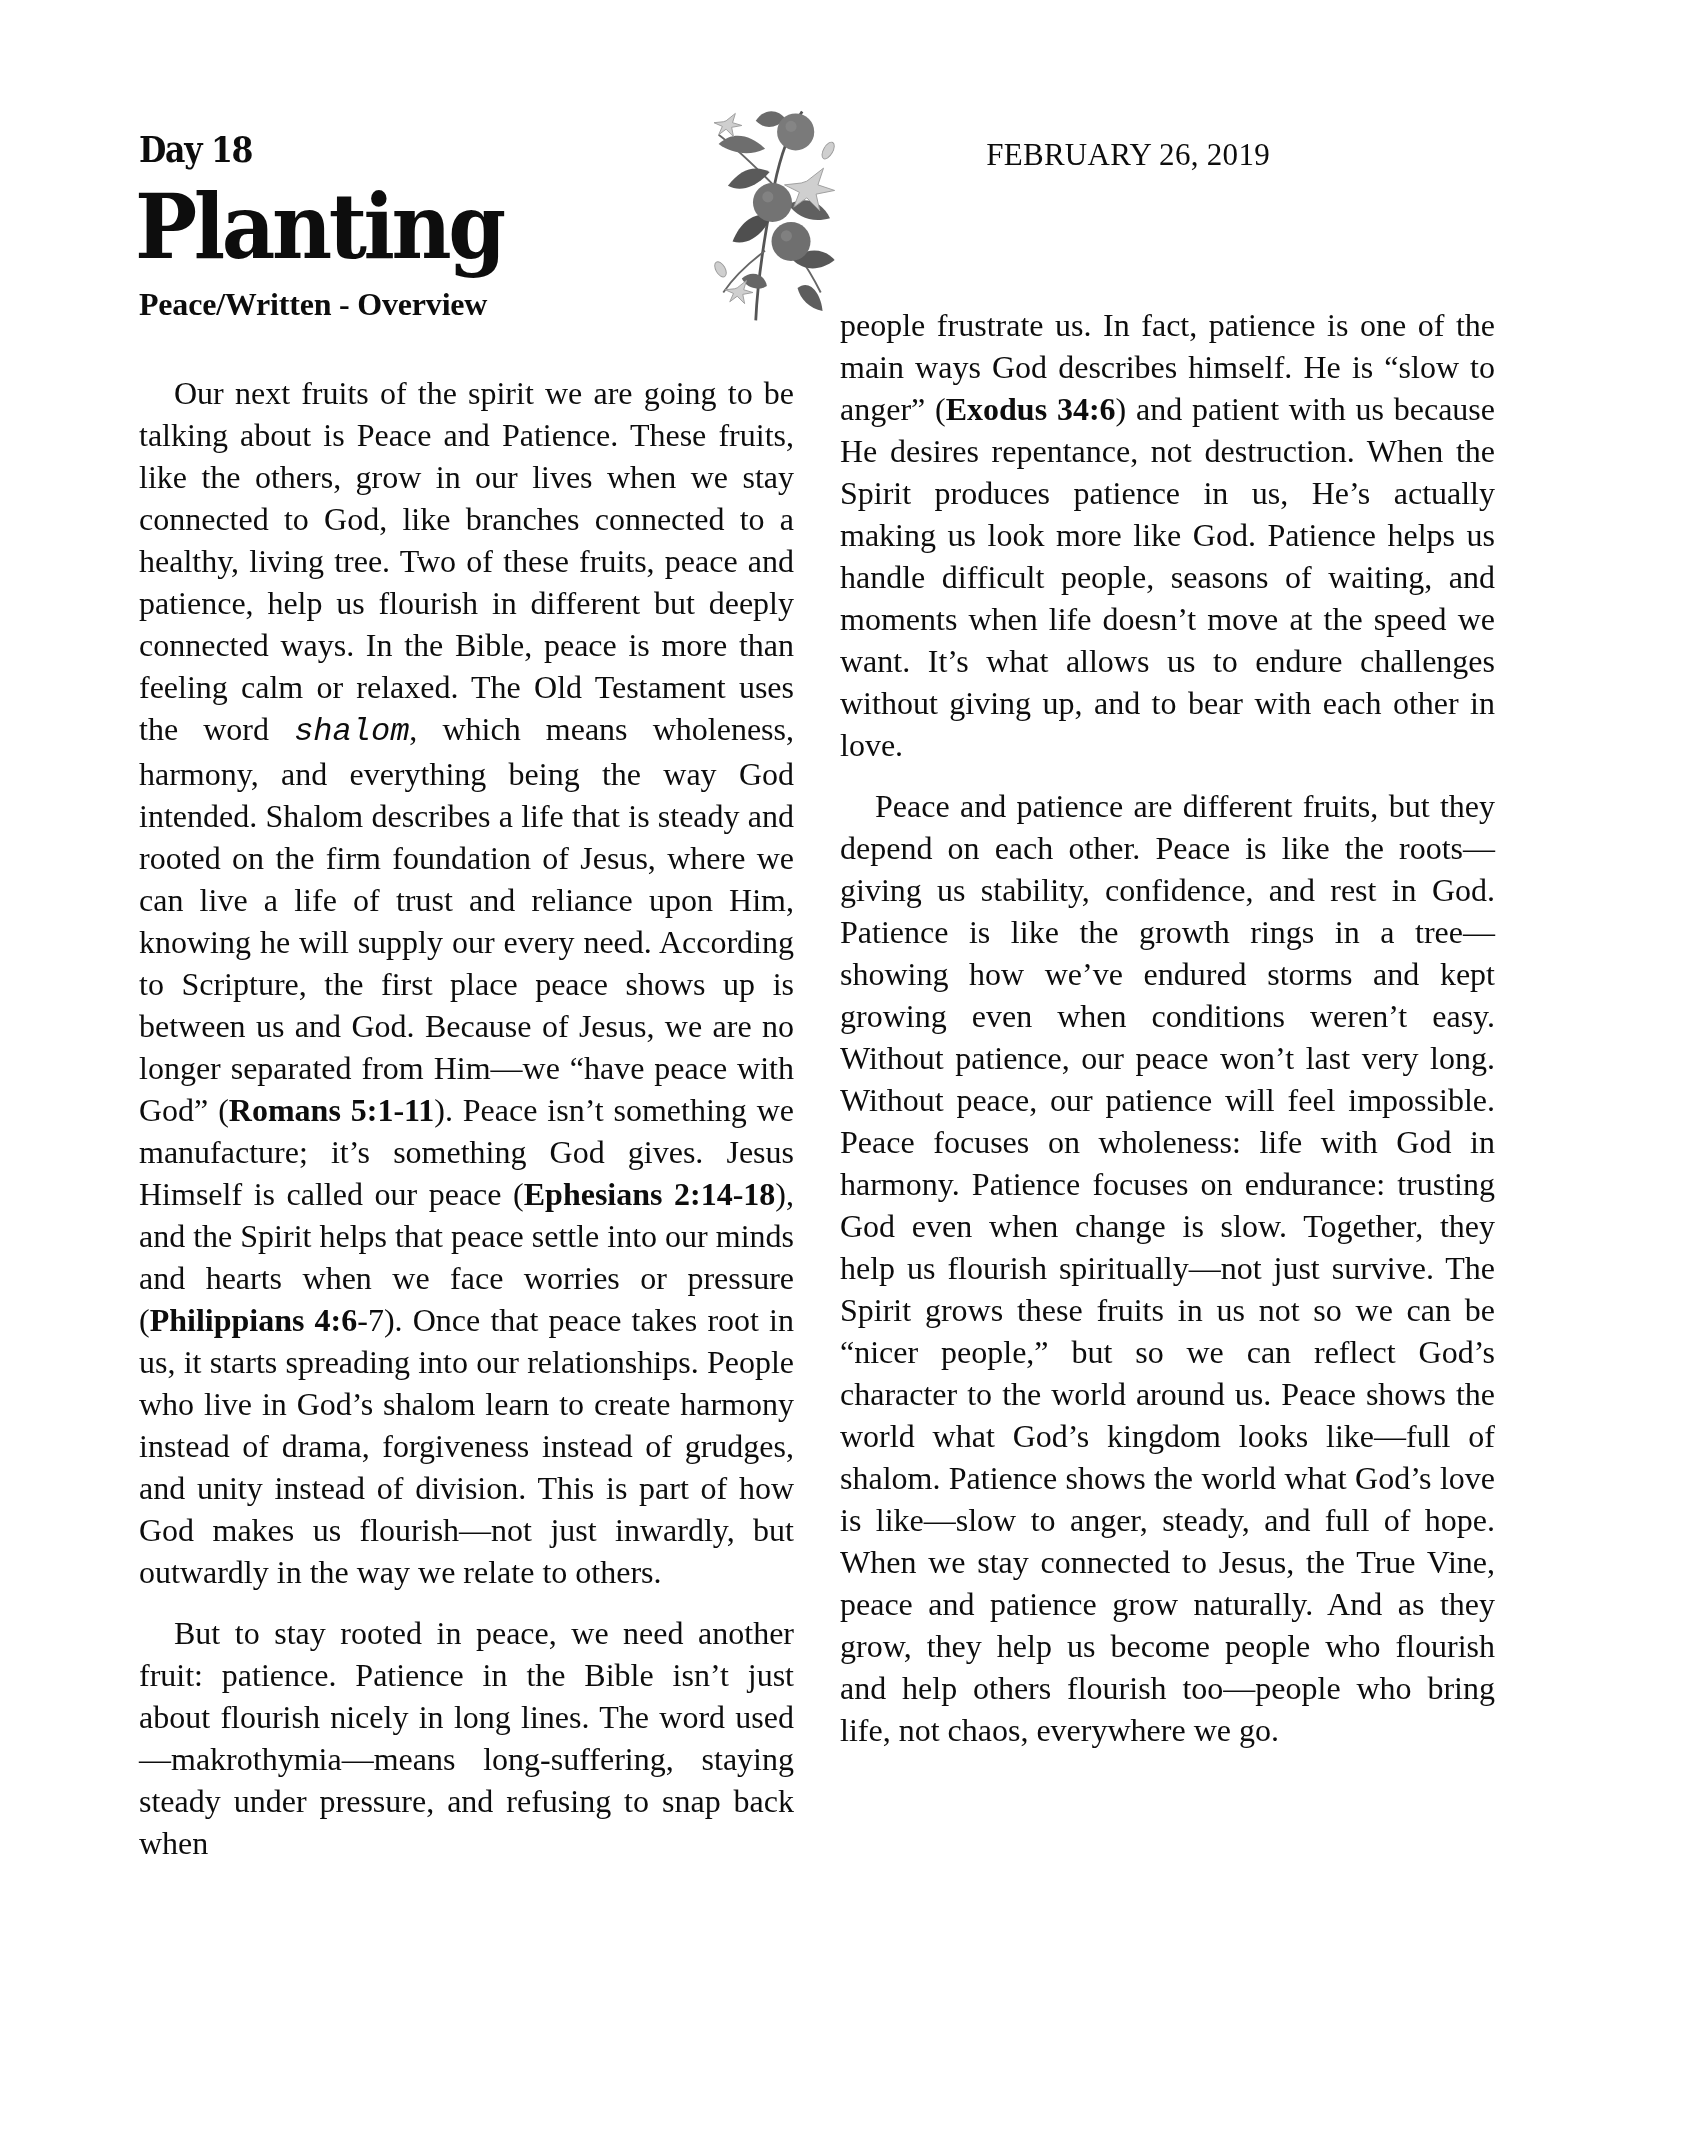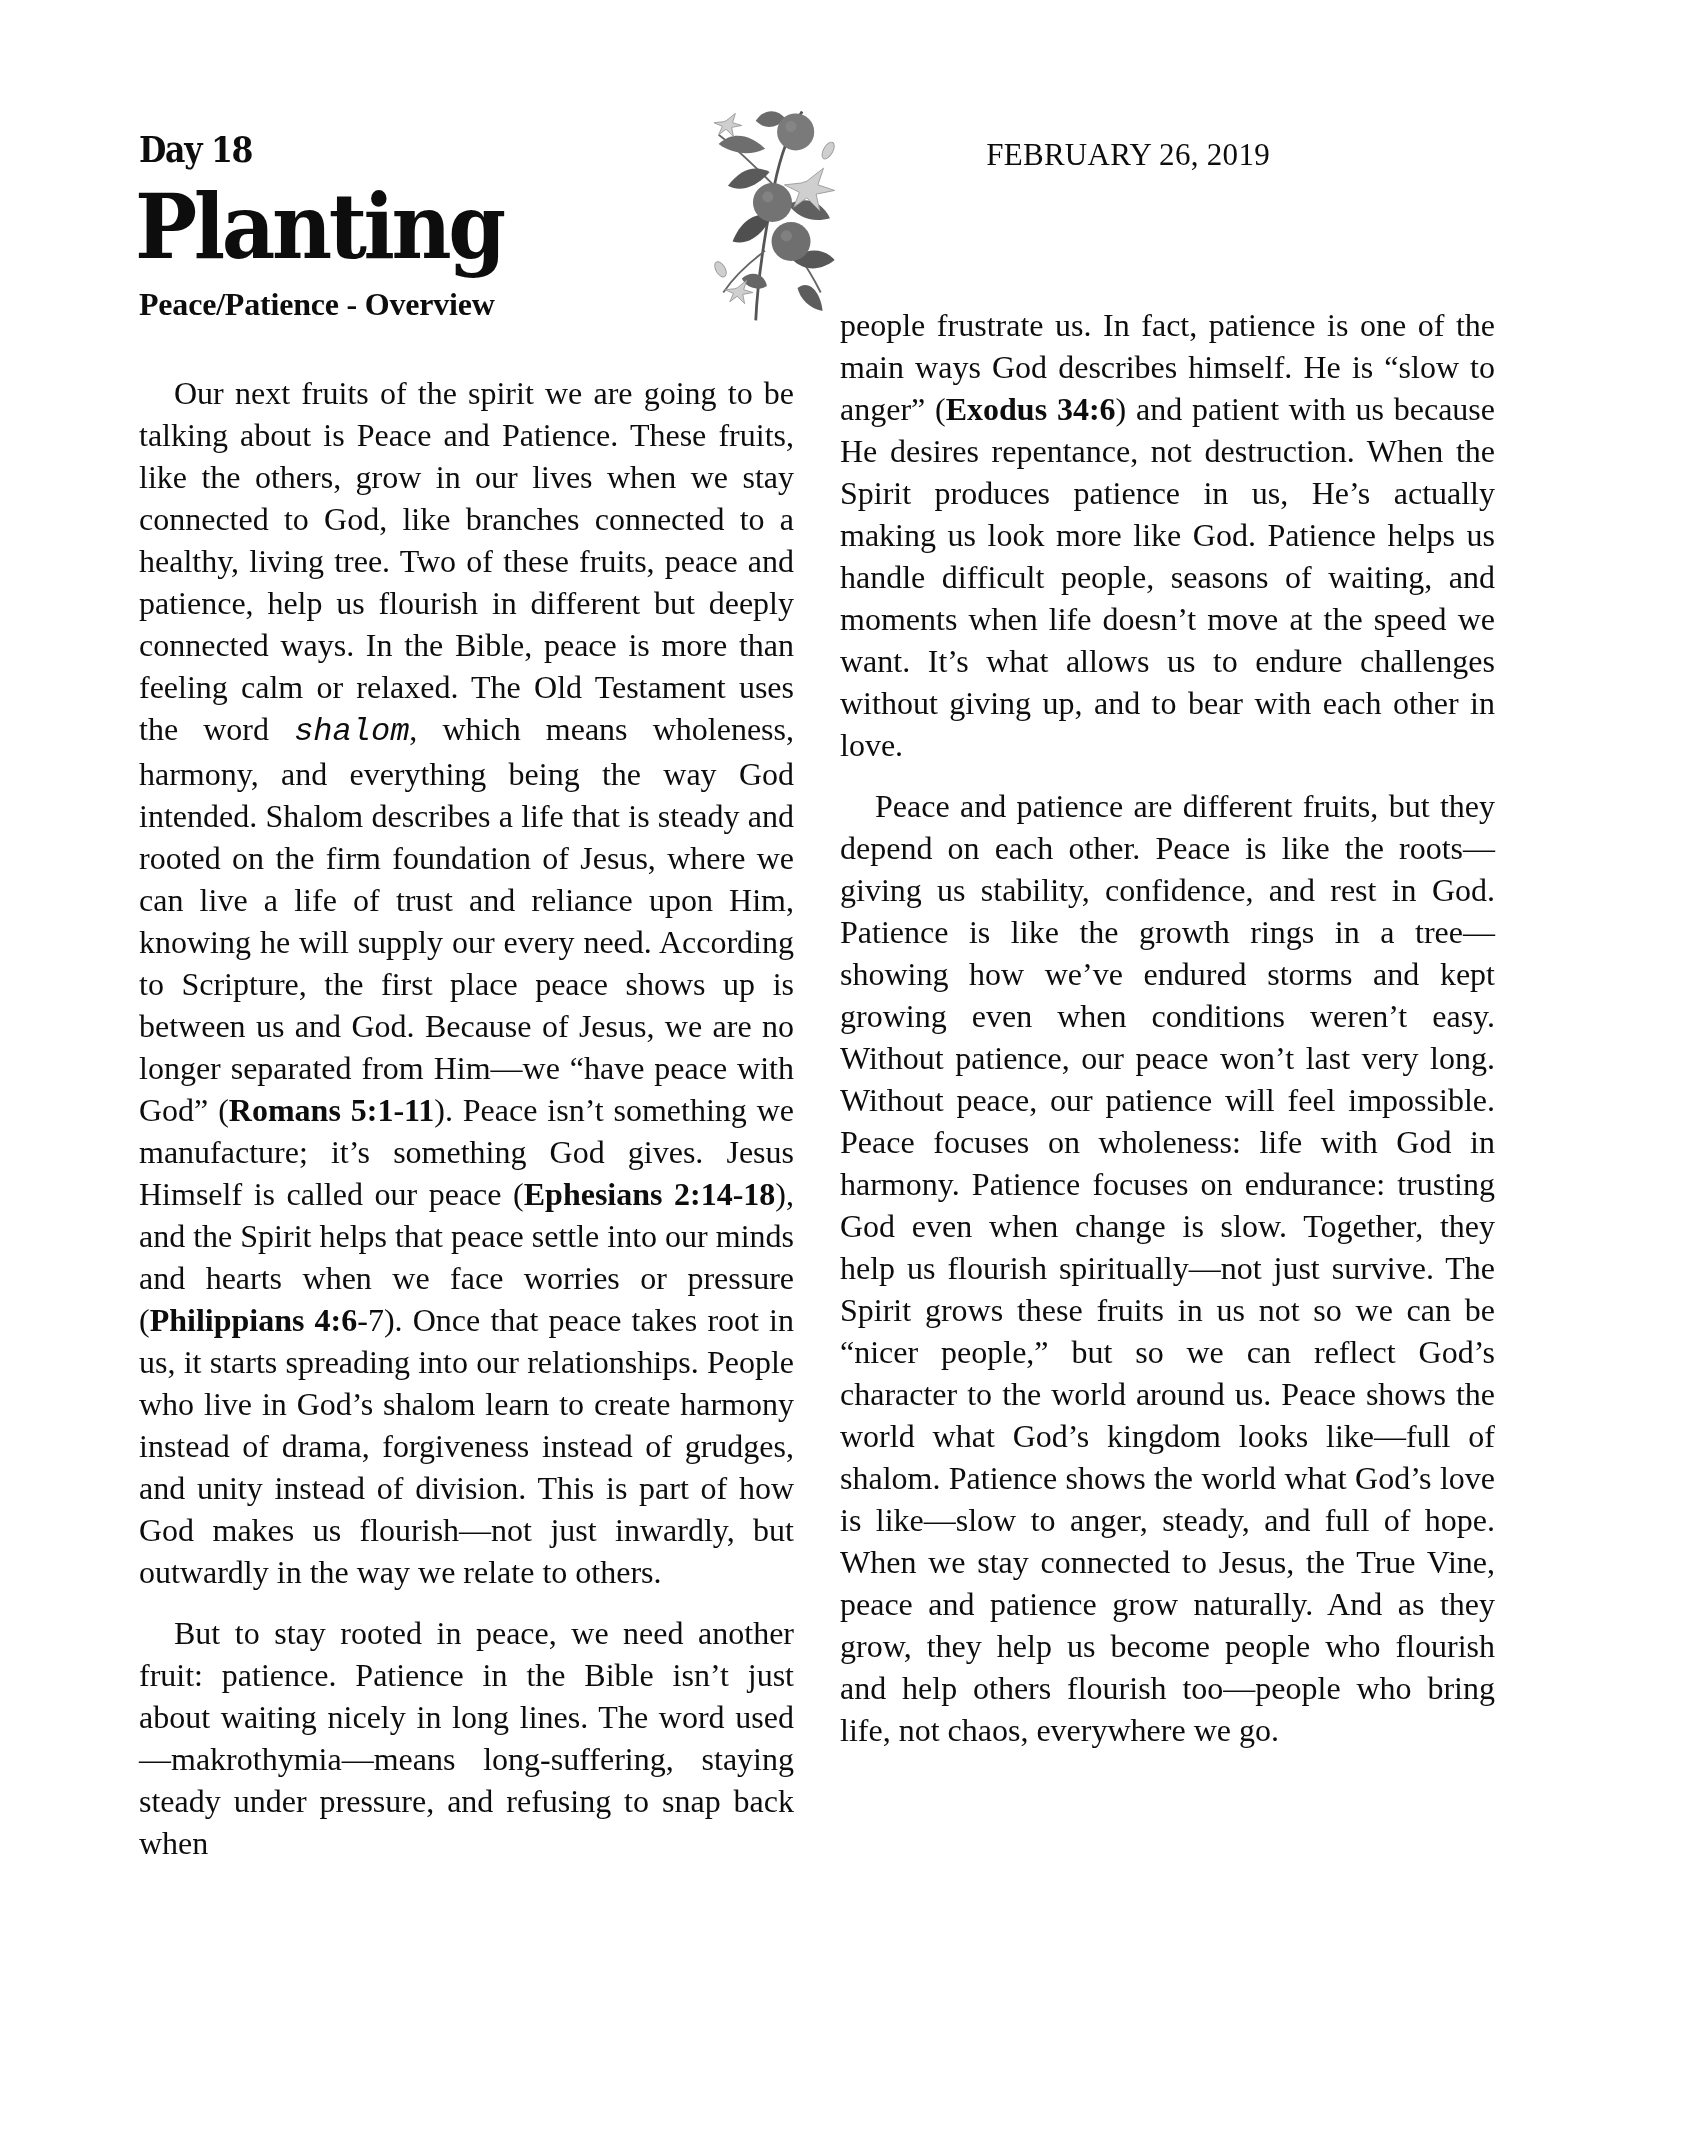--- a/index.html
+++ b/index.html
@@ -55,21 +55,21 @@
     letter-spacing: -0.3px;
   }
 </style>
 </head>
 <body>
 
 <div class="page">
 
   <div class="day-label">Day 18</div>
   <div class="title">Planting</div>
-  <div class="subtitle">Peace/Patience - Overview</div>
+  <div class="subtitle">Peace/Written - Overview</div>
   <div class="date">FEBRUARY 26, 2019</div>
 
   <div class="illustration">
     <svg width="144" height="232" viewBox="0 0 155 250">
 
       <path d="M60 245 C62 200 70 150 80 100 C88 60 100 35 110 20" stroke="#555" stroke-width="3" fill="none"></path>
       <path d="M80 100 C60 80 40 60 20 45" stroke="#666" stroke-width="2" fill="none"></path>
       <path d="M70 170 C50 185 35 200 25 215" stroke="#666" stroke-width="2" fill="none"></path>
       <path d="M85 150 C100 165 115 185 130 215" stroke="#666" stroke-width="2" fill="none"></path>
 
@@ -94,21 +94,21 @@
         <path d="M28 30 l10 -8 l-3 10 l10 3 l-11 2 l2 10 l-8 -8 l-8 6 l4 -9 l-9 -4 l10 -1z"></path>
         <path d="M40 210 l10 -8 l-3 10 l10 3 l-11 2 l2 10 l-8 -8 l-8 6 l4 -9 l-9 -4 l10 -1z"></path>
         <ellipse cx="138" cy="62" rx="5" ry="10" transform="rotate(30 138 62)"></ellipse>
         <ellipse cx="22" cy="190" rx="5" ry="9" transform="rotate(-30 22 190)"></ellipse>
       </g>
     </svg>
   </div>
 
   <div class="column col-left">
     <p class="indent">Our next fruits of the spirit we are going to be talking about is Peace and Patience. These fruits, like the others, grow in our lives when we stay connected to God, like branches connected to a healthy, living tree. Two of these fruits, peace and patience, help us flourish in different but deeply connected ways. In the Bible, peace is more than feeling calm or relaxed. The Old Testament uses the word <i>shalom</i>, which means wholeness, harmony, and everything being the way God intended. Shalom describes a life that is steady and rooted on the firm foundation of Jesus, where we can live a life of trust and reliance upon Him, knowing he will supply our every need. According to Scripture, the first place peace shows up is between us and God. Because of Jesus, we are no longer separated from Him—we “have peace with God” (<b>Romans 5:1-11</b>). Peace isn’t something we manufacture; it’s something God gives. Jesus Himself is called our peace (<b>Ephesians 2:14-18</b>), and the Spirit helps that peace settle into our minds and hearts when we face worries or pressure (<b>Philippians 4:6</b>-7). Once that peace takes root in us, it starts spreading into our relationships. People who live in God’s shalom learn to create harmony instead of drama, forgiveness instead of grudges, and unity instead of division. This is part of how God makes us flourish—not just inwardly, but outwardly in the way we relate to others.</p>
-    <p class="indent">But to stay rooted in peace, we need another fruit: patience. Patience in the Bible isn’t just about waiting nicely in long lines. The word used—makrothymia—means long-suffering, staying steady under pressure, and refusing to snap back when</p>
+    <p class="indent">But to stay rooted in peace, we need another fruit: patience. Patience in the Bible isn’t just about flourish nicely in long lines. The word used—makrothymia—means long-suffering, staying steady under pressure, and refusing to snap back when</p>
   </div>
 
   <div class="column col-right">
     <p class="cont">people frustrate us. In fact, patience is one of the main ways God describes himself. He is “slow to anger” (<b>Exodus 34:6</b>) and patient with us because He desires repentance, not destruction. When the Spirit produces patience in us, He’s actually making us look more like God. Patience helps us handle difficult people, seasons of waiting, and moments when life doesn’t move at the speed we want. It’s what allows us to endure challenges without giving up, and to bear with each other in love.</p>
     <p class="indent">Peace and patience are different fruits, but they depend on each other. Peace is like the roots—giving us stability, confidence, and rest in God. Patience is like the growth rings in a tree—showing how we’ve endured storms and kept growing even when conditions weren’t easy. Without patience, our peace won’t last very long. Without peace, our patience will feel impossible. Peace focuses on wholeness: life with God in harmony. Patience focuses on endurance: trusting God even when change is slow. Together, they help us flourish spiritually—not just survive. The Spirit grows these fruits in us not so we can be “nicer people,” but so we can reflect God’s character to the world around us. Peace shows the world what God’s kingdom looks like—full of shalom. Patience shows the world what God’s love is like—slow to anger, steady, and full of hope. When we stay connected to Jesus, the True Vine, peace and patience grow naturally. And as they grow, they help us become people who flourish and help others flourish too—people who bring life, not chaos, everywhere we go.</p>
   </div>
 
 </div>
 
 

